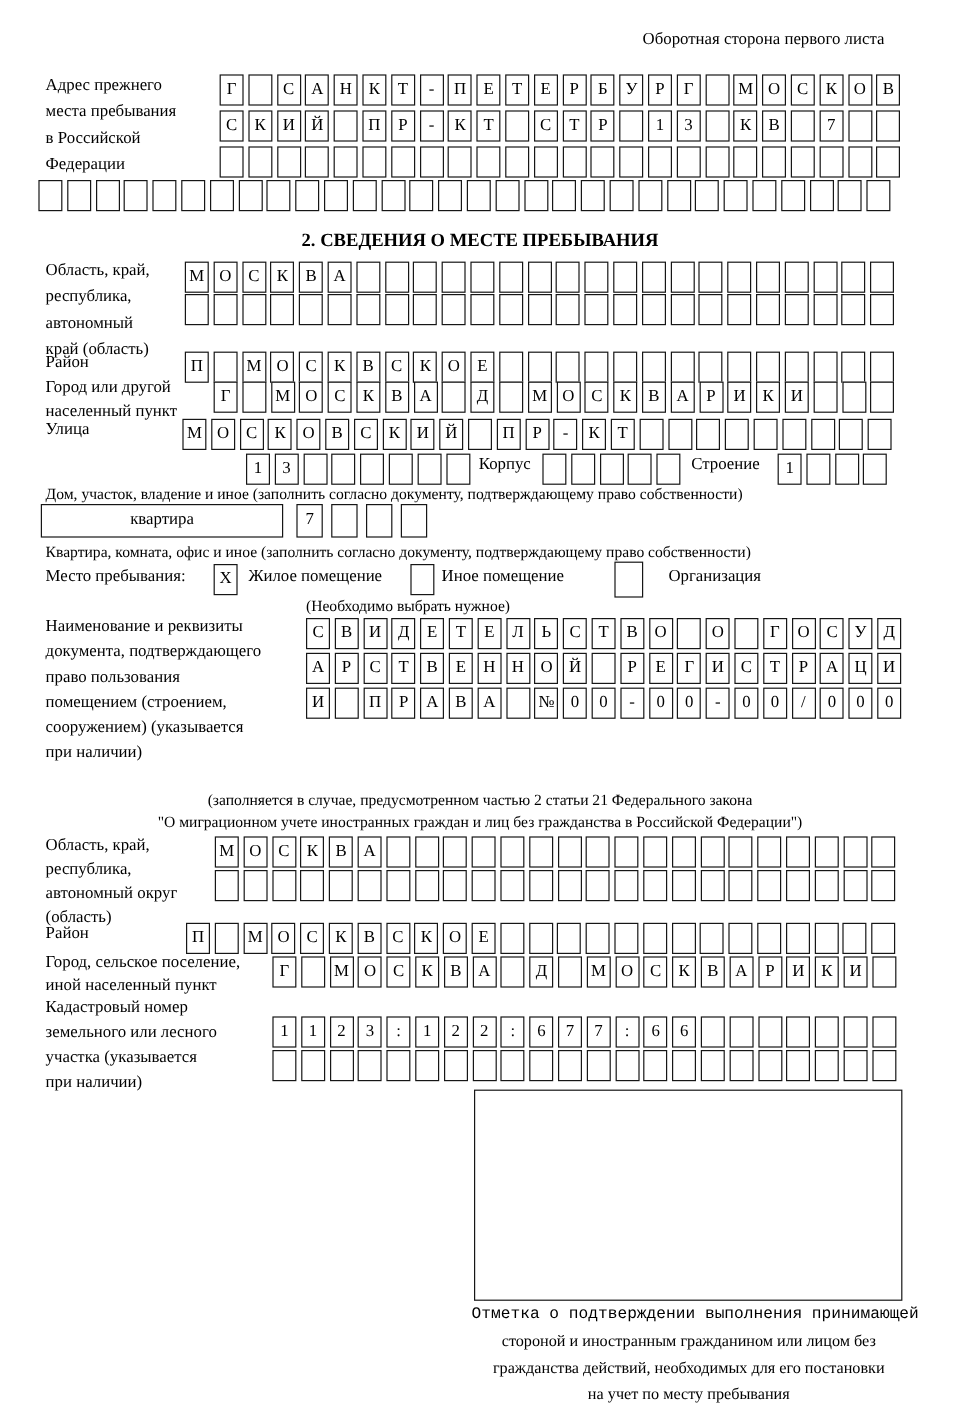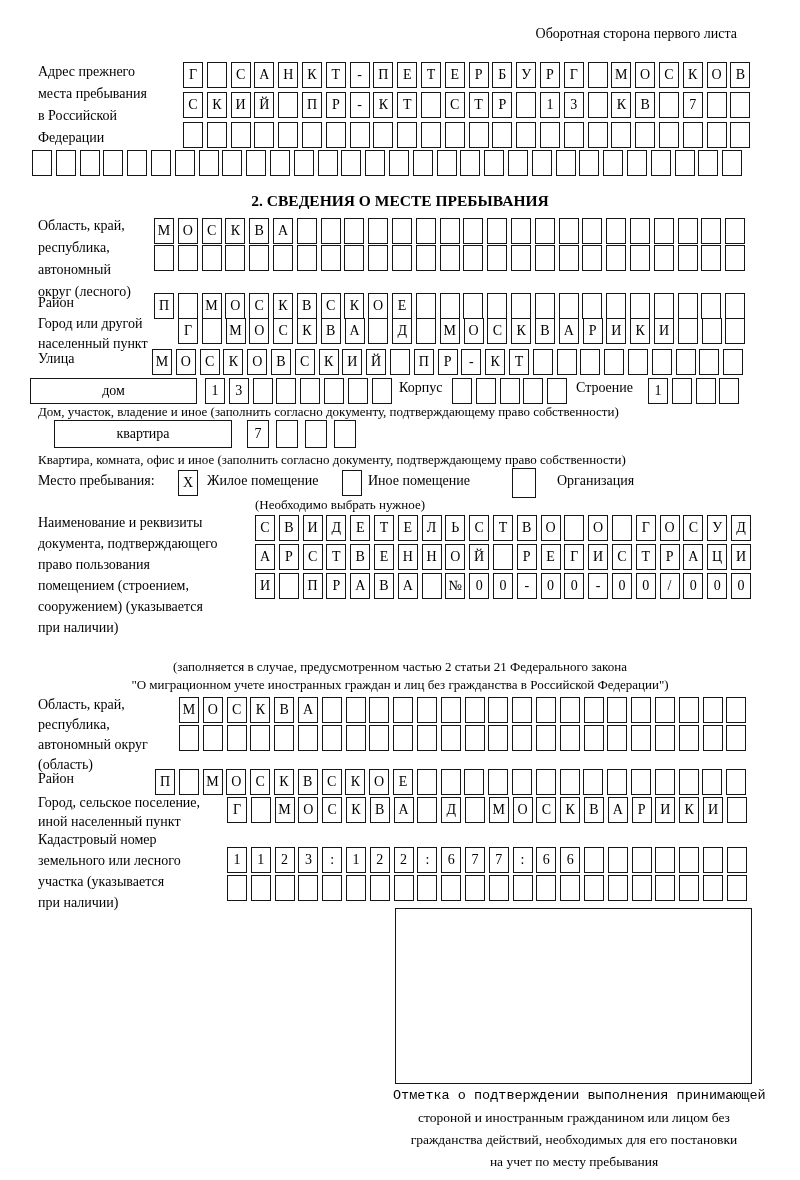--- a/index.html
+++ b/index.html
@@ -143,21 +143,21 @@
       <span class="cell"></span>
       <span class="cell"></span>
       <span class="cell"></span>
     </div>
 
   <div class="abs center bold" style="top:192px;font-size:15.5px;">2. СВЕДЕНИЯ О МЕСТЕ ПРЕБЫВАНИЯ</div>
 
   <div class="lbl" style="left:38px;top:218px;">Область, край,</div>
   <div class="lbl" style="left:38px;top:240px;">республика,</div>
   <div class="lbl" style="left:38px;top:262px;">автономный</div>
-  <div class="lbl" style="left:38px;top:284px;">округ (лесного)</div>
+  <div class="lbl" style="left:38px;top:284px;">край (область)</div>
   <div class="crow" style="left:154px;top:218px;">
       <span class="cell">М</span>
       <span class="cell">О</span>
       <span class="cell">С</span>
       <span class="cell">К</span>
       <span class="cell">В</span>
       <span class="cell">А</span>
       <span class="cell"></span>
       <span class="cell"></span>
       <span class="cell"></span>
@@ -286,21 +286,20 @@
       <span class="cell"></span>
       <span class="cell"></span>
       <span class="cell"></span>
       <span class="cell"></span>
       <span class="cell"></span>
       <span class="cell"></span>
       <span class="cell"></span>
       <span class="cell"></span>
     </div>
 
-  <div class="widebox" style="left:30px;top:378px;width:167px;height:26px;">дом</div>
   <div class="crow" style="left:205px;top:378px;">
       <span class="cell">1</span>
       <span class="cell">3</span>
       <span class="cell"></span>
       <span class="cell"></span>
       <span class="cell"></span>
       <span class="cell"></span>
       <span class="cell"></span>
       <span class="cell"></span>
     </div>
@@ -314,21 +313,21 @@
     </div>
   <div class="lbl" style="left:576px;top:380px;">Строение</div>
   <div class="crow" style="left:648px;top:378px;">
       <span class="cell">1</span>
       <span class="cell"></span>
       <span class="cell"></span>
       <span class="cell"></span>
     </div>
   <div class="small" style="left:38px;top:404px;">Дом, участок, владение и иное (заполнить согласно документу, подтверждающему право собственности)</div>
 
-  <div class="widebox" style="left:34px;top:420px;width:178px;height:28px;margin-left:20px;">квартира</div>
+  <div class="widebox" style="left:34px;top:420px;width:202px;height:28px;">квартира</div>
   <div class="crow kv" style="left:247px;top:420px;">
       <span class="cell">7</span>
       <span class="cell"></span>
       <span class="cell"></span>
       <span class="cell"></span>
     </div>
   <div class="small" style="left:38px;top:452px;">Квартира, комната, офис и иное (заполнить согласно документу, подтверждающему право собственности)</div>
 
   <div class="lbl" style="left:38px;top:473px;">Место пребывания:</div>
   <div class="chk" style="left:178px;top:470px;">X</div>

